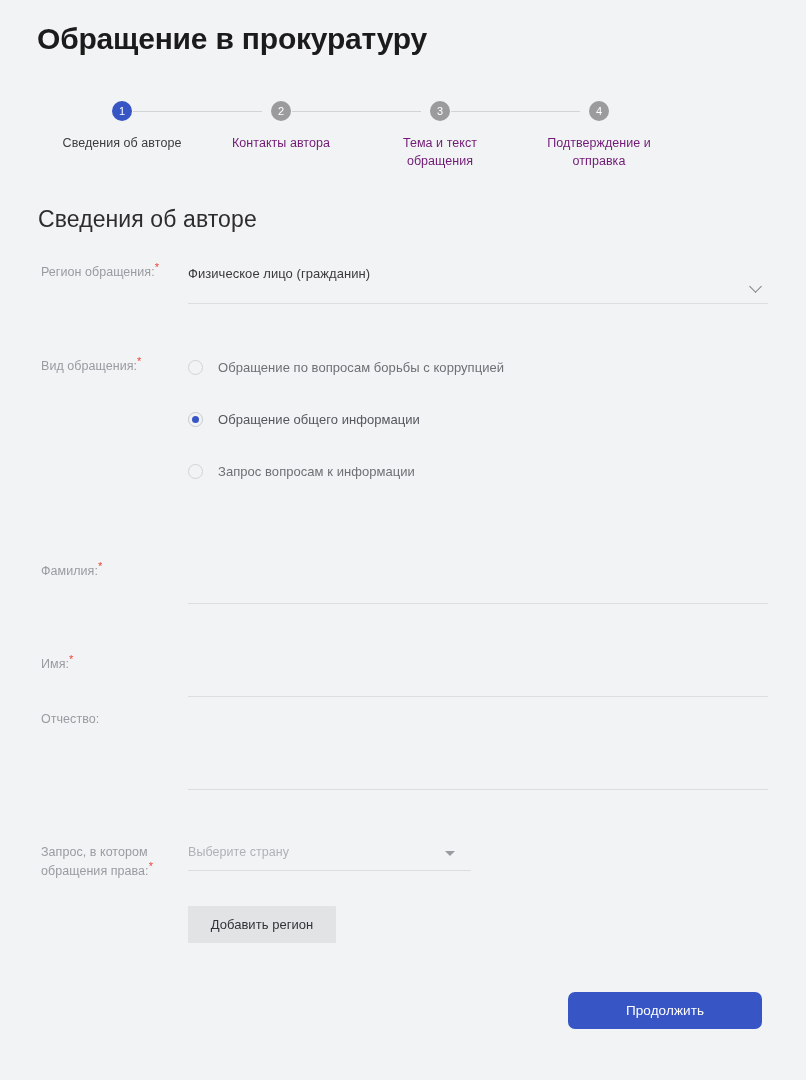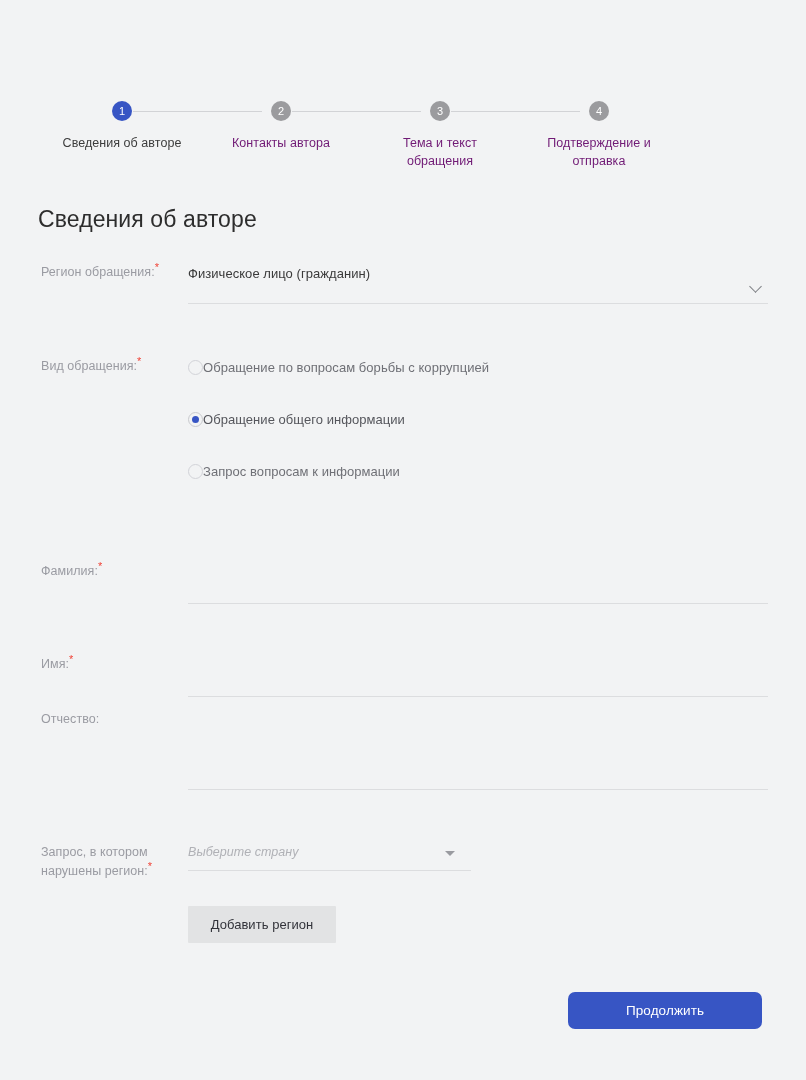--- a/index.html
+++ b/index.html
@@ -193,20 +193,21 @@
     left: 50%;
     top: 50%;
     width: 7px;
     height: 7px;
     margin: -3.5px 0 0 -3.5px;
     border-radius: 50%;
     background: #3755c4;
   }
 
   .radio-text {
+    margin-left: 15px;
     font-size: 13px;
     color: #6f7076;
     letter-spacing: 0.05px;
     white-space: nowrap;
   }
   .radio-row.selected .radio-text {
     color: #55565c;
   }
 
   
@@ -217,21 +218,20 @@
     width: 283px;
   }
 
   .country-placeholder {
     position: absolute;
     left: 0;
     top: 0;
     font-size: 12.5px;
     color: #b0b1b6;
     letter-spacing: 0.05px;
-    font-style: italic;
   }
 
   .caret-filled {
     position: absolute;
     right: 16px;
     top: 6px;
     width: 0;
     height: 0;
     border-left: 5px solid transparent;
     border-right: 5px solid transparent;
@@ -280,20 +280,21 @@
     letter-spacing: 0.1px;
     cursor: pointer;
     padding: 0;
   }
 </style>
 </head>
 <body>
 
 <div class="page">
 
+  <h1 class="page-title">Обращение в прокуратуру</h1>
 
   <div class="stepper">
 
     <div class="step-line" style="left:71px; width:129px;"></div>
     <div class="step-line" style="left:230px; width:129px;"></div>
     <div class="step-line" style="left:389px; width:129px;"></div>
 
     <div class="step active" style="left:60px;">
       <div class="step-circle">1</div>
       <div class="step-label">Сведения об авторе</div>
@@ -355,21 +356,21 @@
     </div>
     <div class="underline" style="top:696px;"></div>
 
     <div class="field-label" style="top:710px;">
       <span>Отчество:</span>
     </div>
     <div class="underline" style="top:789px;"></div>
 
     <div class="field-label" style="top:843px;">
       <span>Запрос, в котором</span><br>
-      <span>нарушены регион:</span><span class="req">*</span>
+      <span>обращения права:</span><span class="req">*</span>
     </div>
 
     <div class="country-select">
       <span class="country-placeholder">Выберите страну</span>
       <span class="caret-filled"></span>
       <span class="country-underline"></span>
     </div>
 
     <button class="btn-add-region">Добавить регион</button>
 

